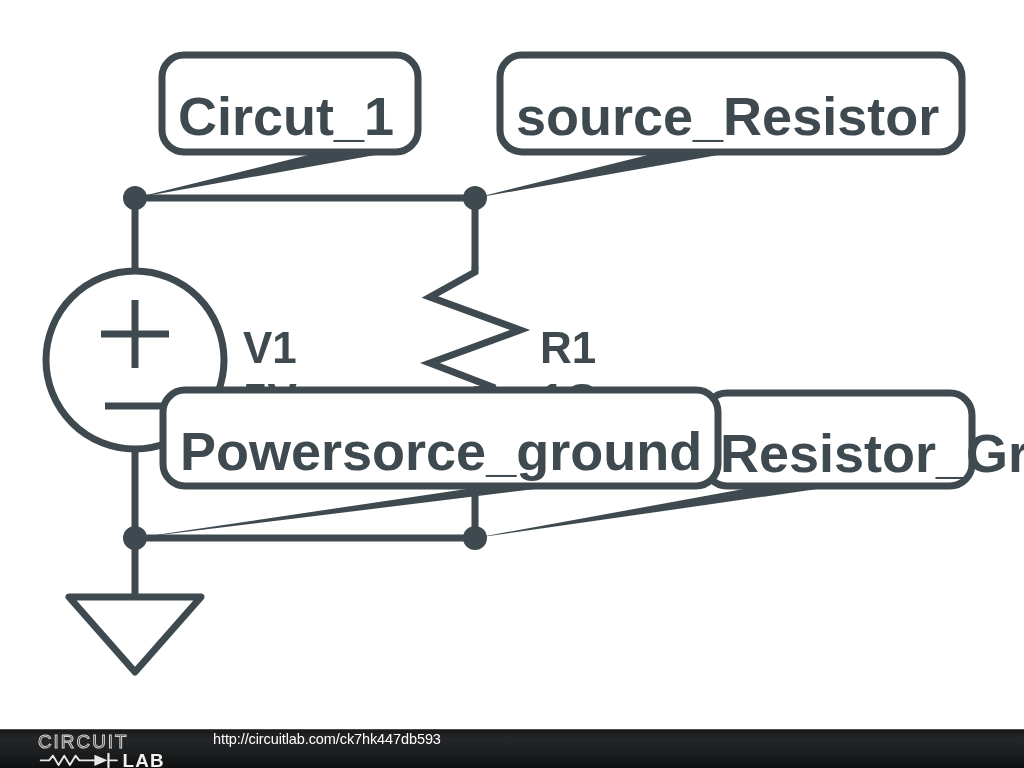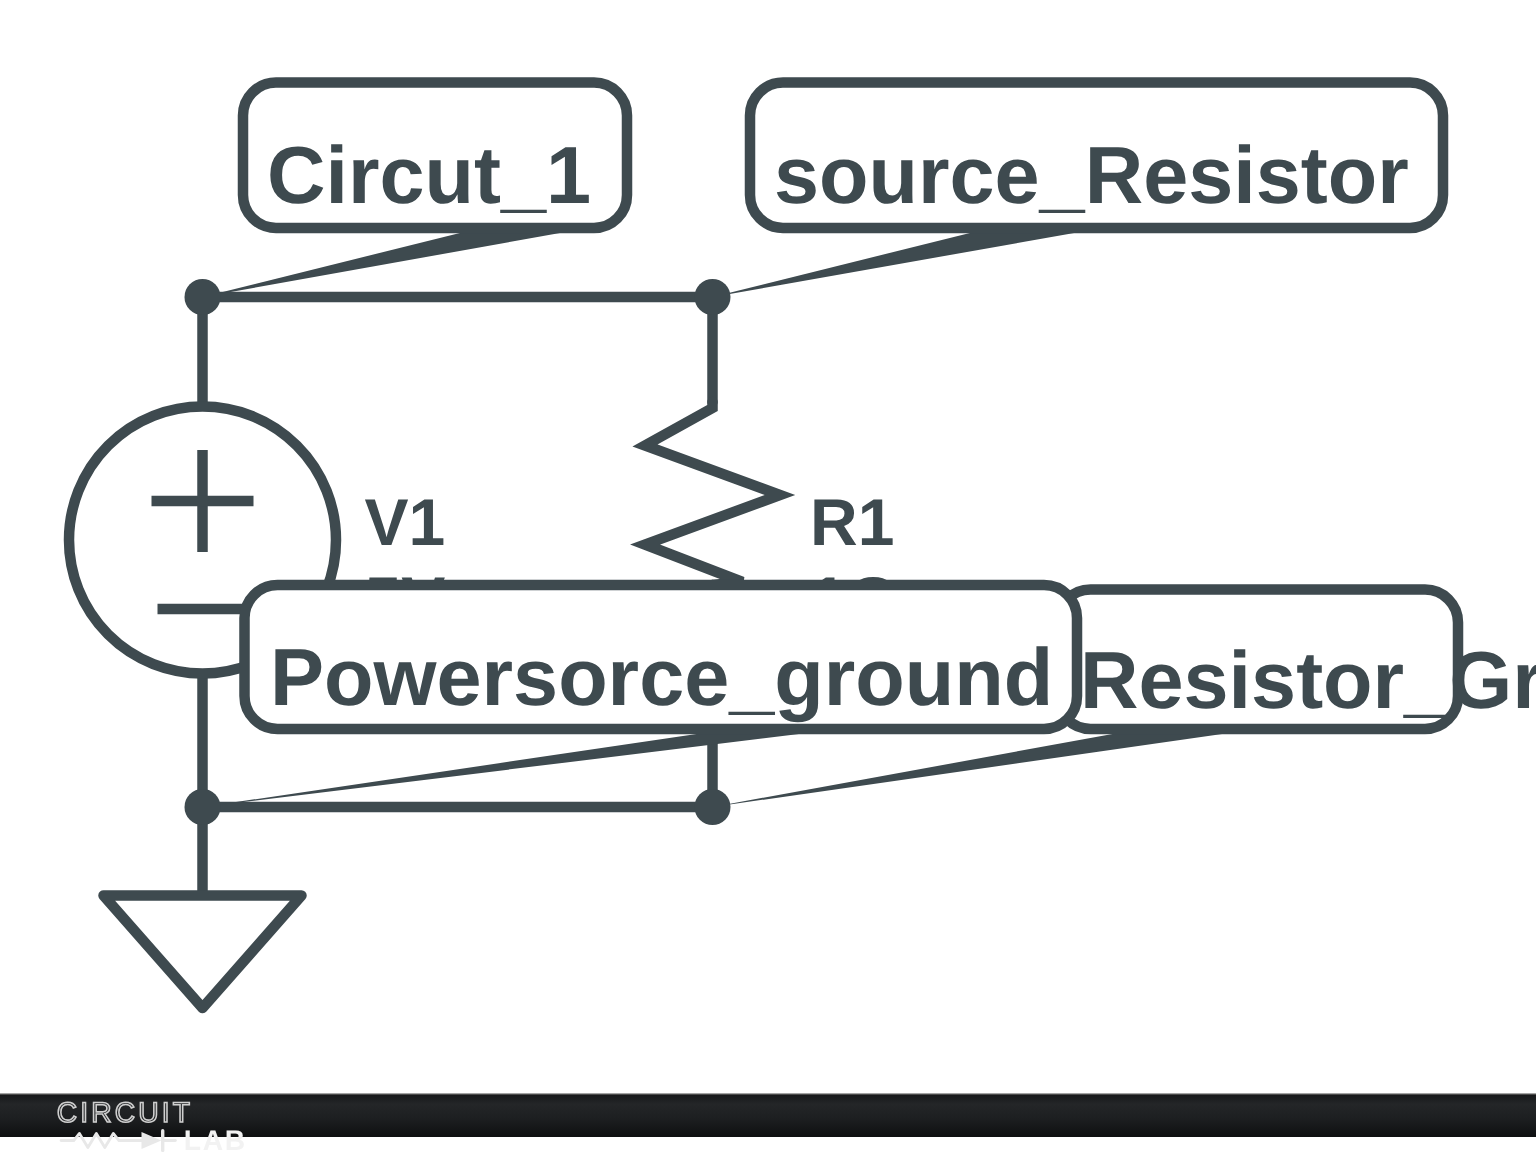--- a/index.html
+++ b/index.html
@@ -24,21 +24,21 @@
     left: 0;
     top: 0;
     width: 1024px;
     height: 768px;
   }
   .footer-bar {
     position: absolute;
     left: 0;
     top: 729px;
     width: 1024px;
-    height: 29px;
+    height: 39px;
     background: linear-gradient(to bottom, #17181a 0%, #242628 22%, #1d1f21 55%, #0e0f10 100%);
     border-top: 1px solid #4a4a4a;
     box-sizing: border-box;
     text-align: right;
   }
   .footer-logo {
     position: absolute;
     left: 36px;
     top: 2px;
     width: 160px;
@@ -156,17 +156,18 @@
         <path d="M5,30 L14,30 L18,25 L24,35 L30,25 L36,35 L42,25 L46,30 L60,30"></path>
         <path d="M78,30 L86,30"></path>
         <path d="M60,30 L72,30"></path>
       </g>
       <polygon points="62,24 76,30 62,36" fill="#e8e8e8" stroke="none"></polygon>
       <line x1="77" y1="23" x2="77" y2="37" stroke="#e8e8e8" stroke-width="2.4" stroke-linecap="round"></line>
       <text x="92" y="37" font-size="20" font-weight="bold" letter-spacing="1.2" font-family="Liberation Sans, sans-serif" fill="#f2f2f2">LAB</text>
     </svg>
 
     <div class="footer-meta">
+      <div class="footer-line2">http://circuitlab.com/ck7hk447db593</div>
     </div>
 
   </div>
 
 </div>
 
 </body></html>

